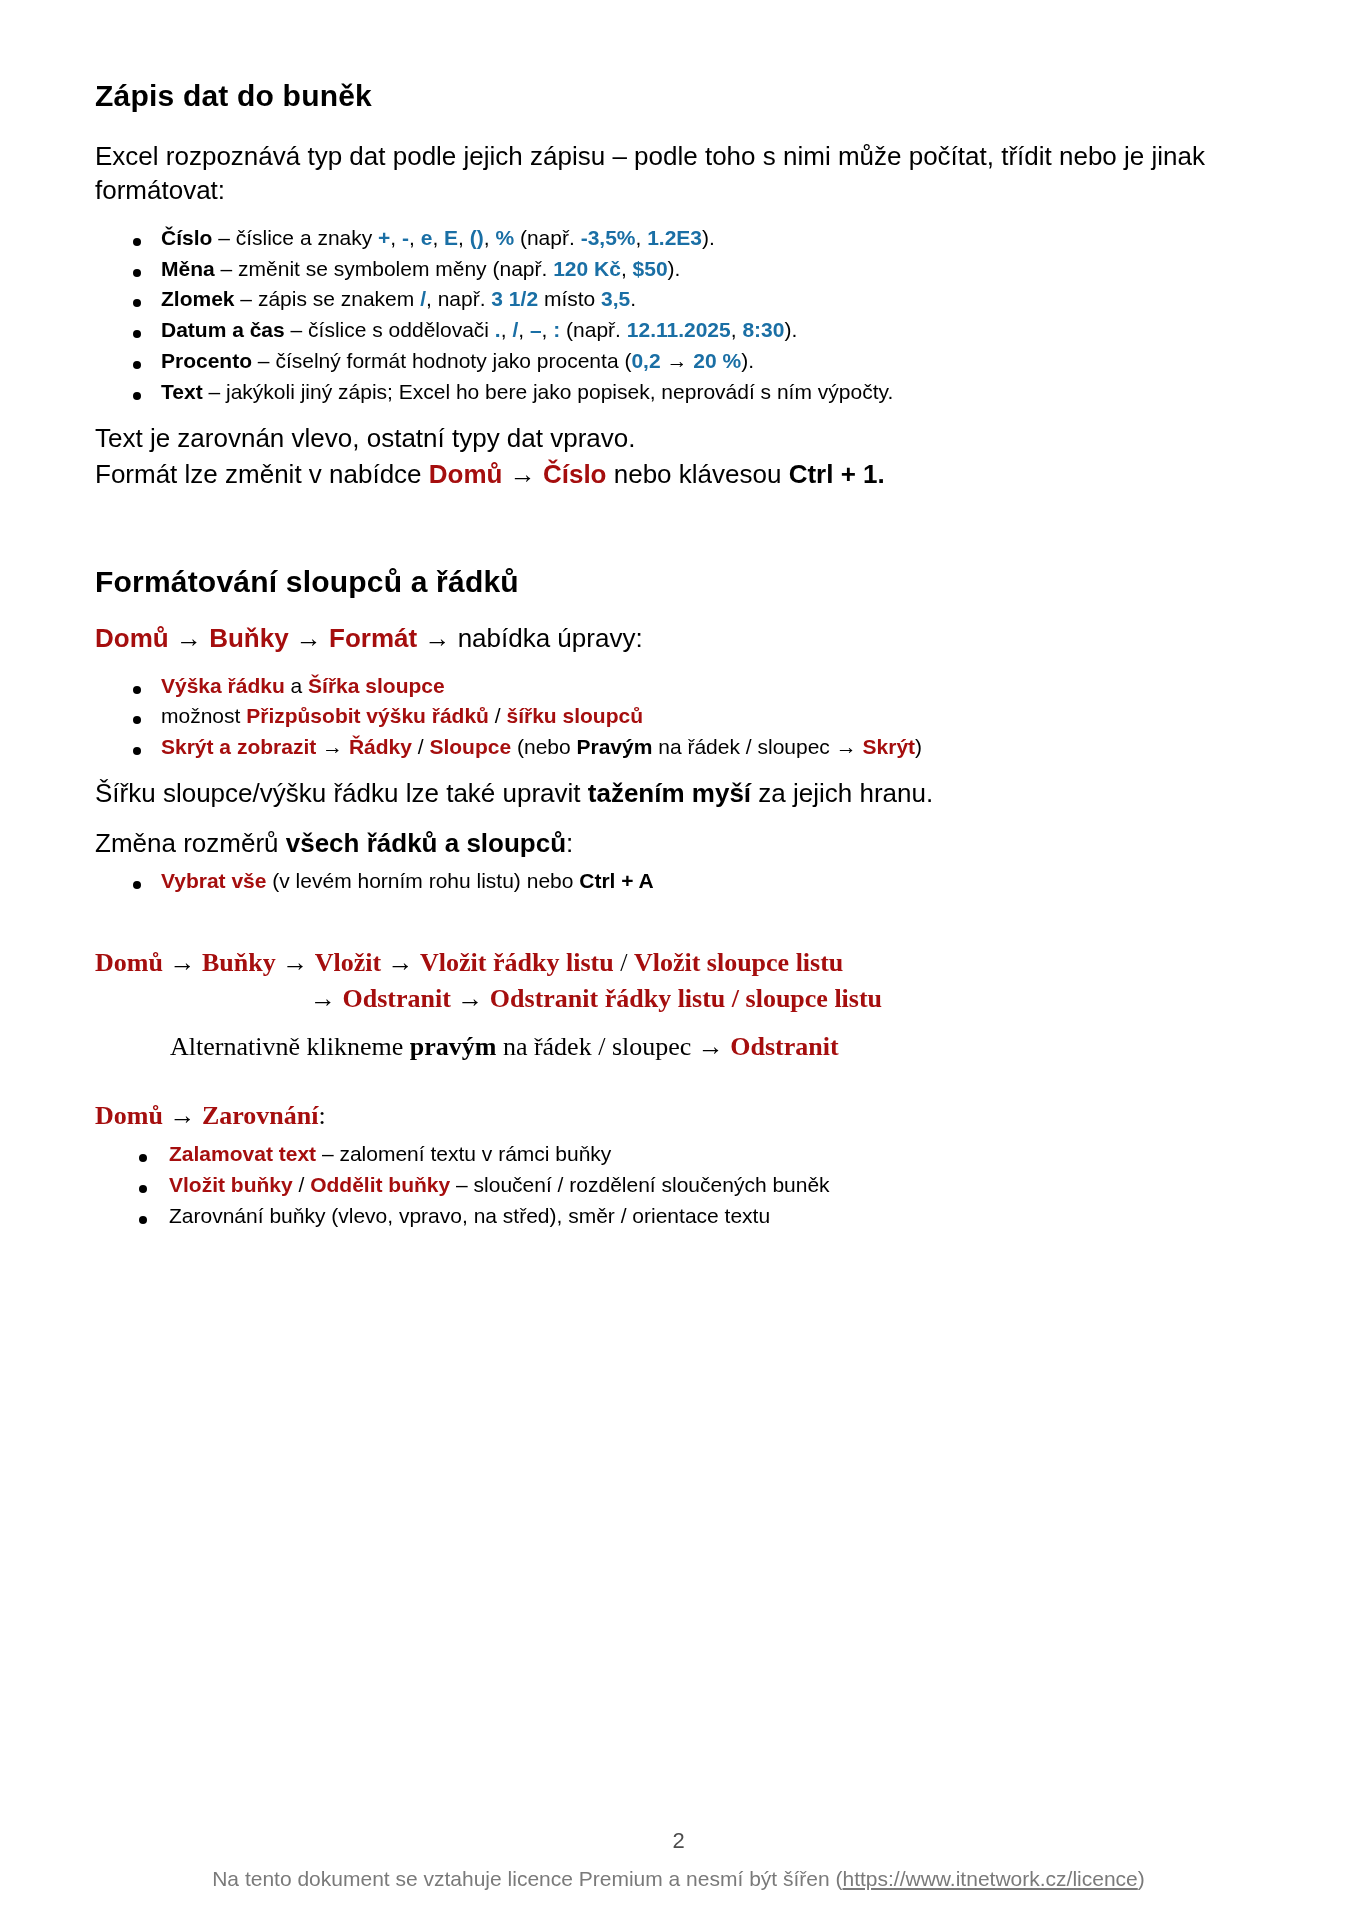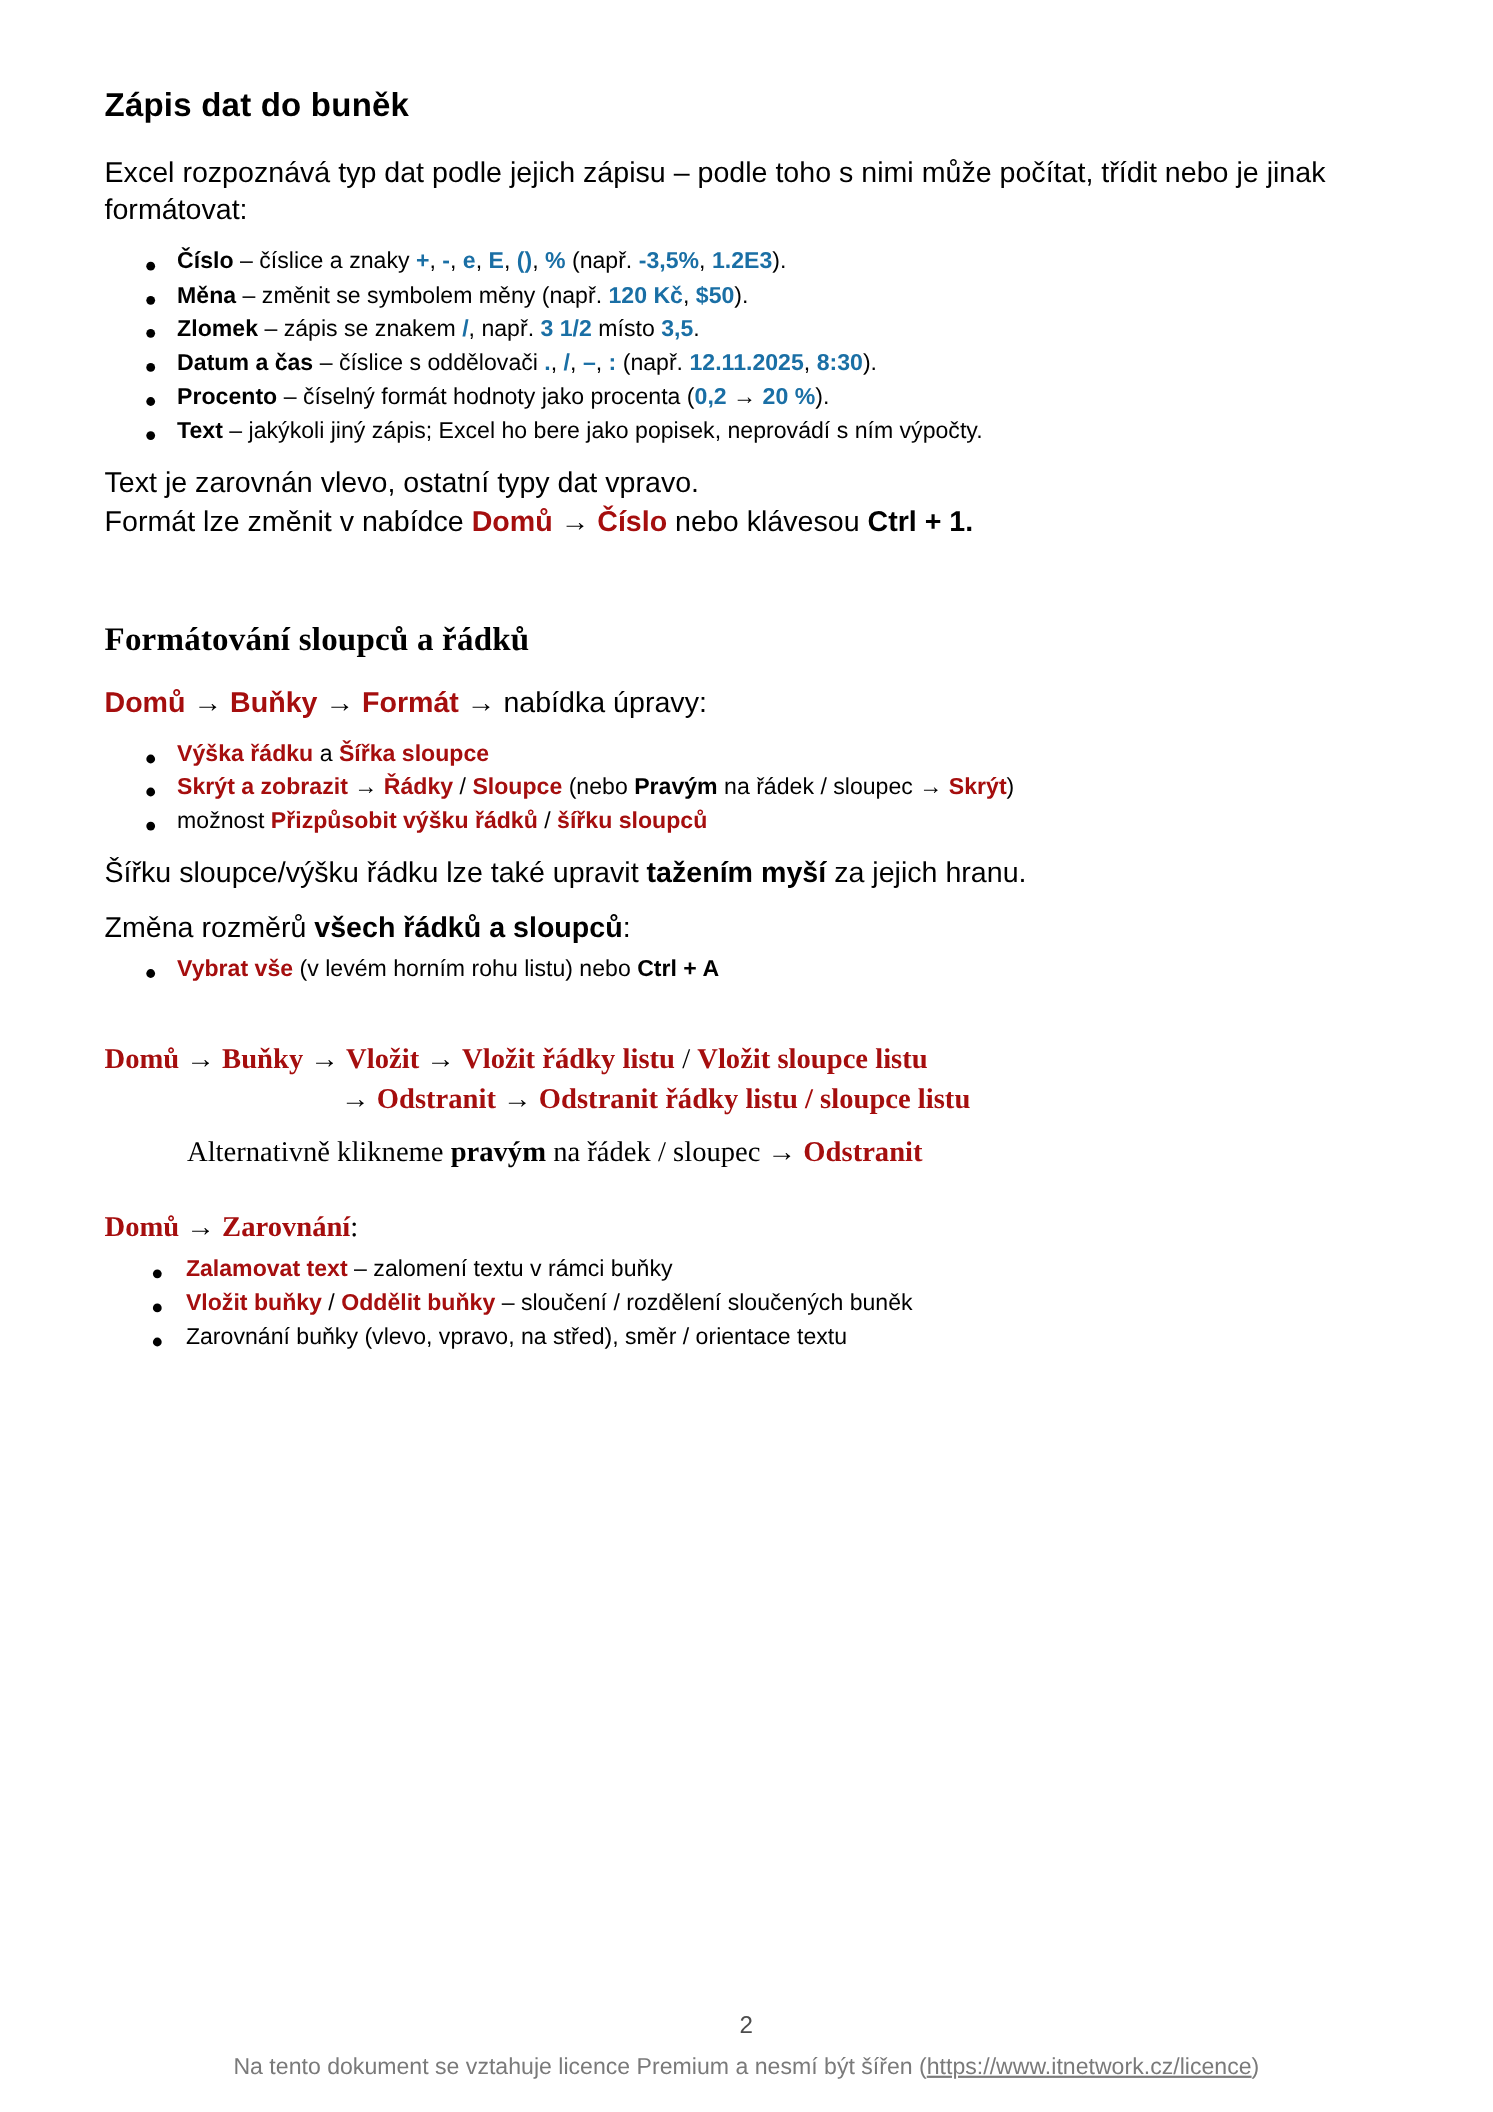--- a/index.html
+++ b/index.html
@@ -26,21 +26,20 @@
   h1.section-title {
     font-size: 30px;
     font-weight: bold;
     letter-spacing: 0.2px;
     margin: 0 0 26px 0;
     line-height: 1.2;
   }
   h1.section-title.second {
     margin-top: 72px;
     margin-bottom: 22px;
-    font-family: Liberation Serif, serif;
   }
 
   p.para {
     font-size: 26px;
     line-height: 1.30;
     margin: 0 0 16px 0;
   }
   p.para.tight {
     margin-bottom: 2px;
   }
@@ -168,24 +167,24 @@
 
   <p class="para">
     <span class="red">Domů</span><span class="arrow"> → </span><span class="red">Buňky</span><span class="arrow"> → </span><span class="red">Formát</span><span class="arrow"> → </span><span>nabídka úpravy:</span>
   </p>
 
   <ul class="bullets">
     <li>
       <span class="red">Výška řádku</span><span> a </span><span class="red">Šířka sloupce</span>
     </li>
     <li>
+      <span>možnost </span><span class="red">Přizpůsobit výšku řádků</span><span> / </span><span class="red">šířku sloupců</span>
+    </li>
+    <li>
       <span class="red">Skrýt a zobrazit</span><span class="arrow"> → </span><span class="red">Řádky</span><span> / </span><span class="red">Sloupce</span><span> (nebo </span><b>Pravým</b><span> na řádek / sloupec </span><span class="arrow">→ </span><span class="red">Skrýt</span><span>)</span>
-    </li>
-    <li>
-      <span>možnost </span><span class="red">Přizpůsobit výšku řádků</span><span> / </span><span class="red">šířku sloupců</span>
     </li>
   </ul>
 
   <p class="para">
     <span>Šířku sloupce/výšku řádku lze také upravit </span><b>tažením myší</b><span> za jejich hranu.</span>
   </p>
 
   <p class="para nogap">
     <span>Změna rozměrů </span><b>všech řádků a sloupců</b><span>:</span>
   </p>

